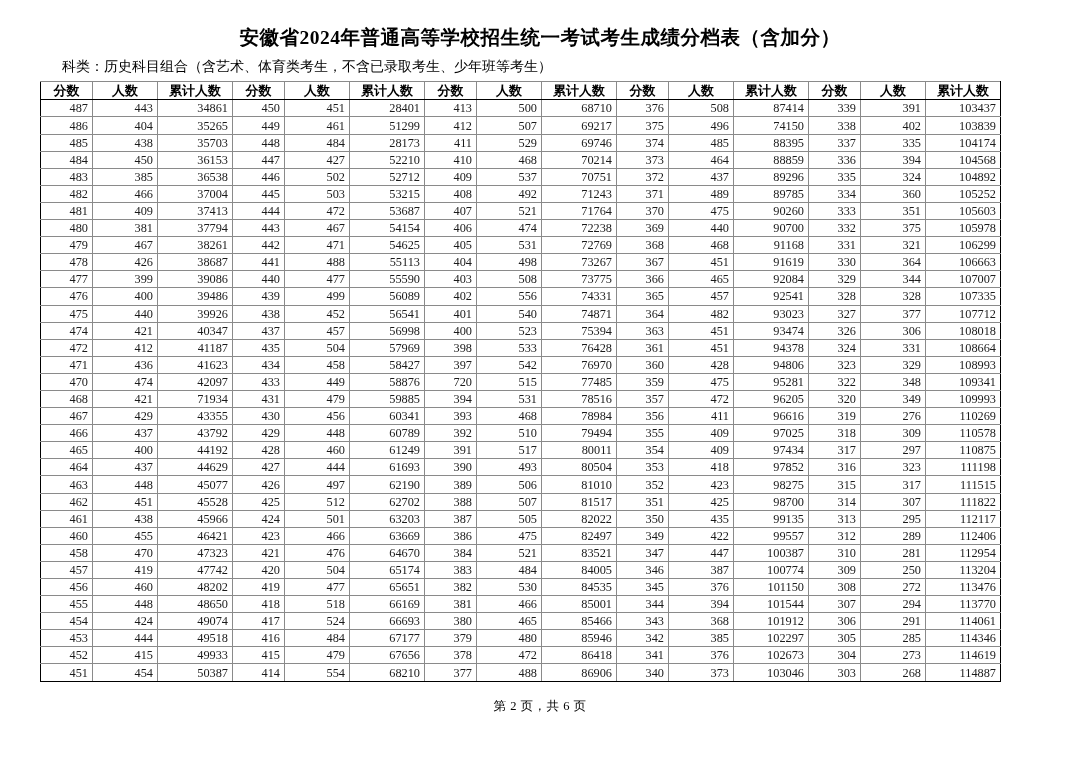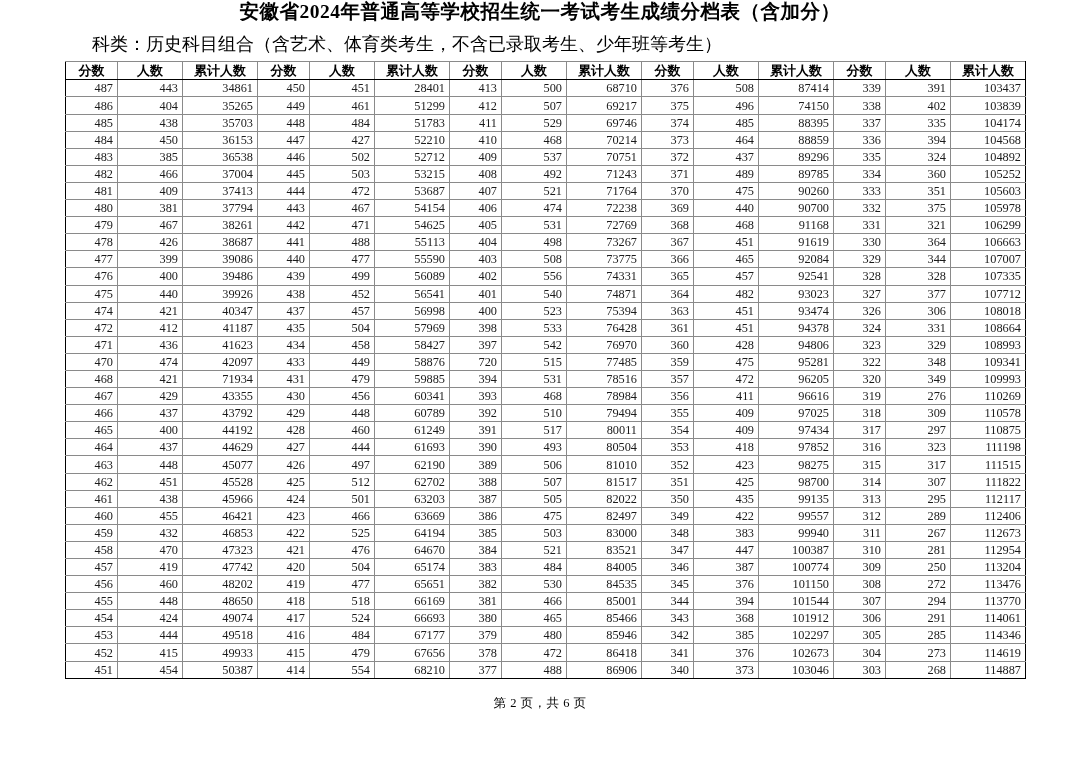--- a/index.html
+++ b/index.html
@@ -14,33 +14,34 @@
     position:relative;
     width:1080px;height:763px;
     box-sizing:border-box;
     padding:0;
   }
   .doc-title{
     text-align:center;
     font-size:19.5px;
     font-weight:bold;
     letter-spacing:0.5px;
+    padding-top:26px;
     line-height:1.2;
     font-family:"Liberation Serif","DejaVu Serif",serif;
   }
   .subject-line{
-    font-size:18px;
-    padding-left:92px;
+    font-size:14px;
+    padding-left:62px;
     padding-top:9px;
     padding-bottom:5px;
     letter-spacing:0px;
     white-space:nowrap;
   }
   .table-wrap{
-    padding:0 61px 0 65px;
+    padding:0 61px 0 40px;
   }
   table.grade-table{
     border-collapse:collapse;
     width:958px;
     table-layout:fixed;
     border:1.6px solid #000;
   }
   table.grade-table th,
   table.grade-table td{
     border:1px solid #8a8a8a;
@@ -162,21 +163,21 @@
             <td class="gsep">338</td>
             <td>402</td>
             <td>103839</td>
           </tr>
           <tr>
             <td>485</td>
             <td>438</td>
             <td>35703</td>
             <td class="gsep">448</td>
             <td>484</td>
-            <td>51783</td>
+            <td>28173</td>
             <td class="gsep">411</td>
             <td>529</td>
             <td>69746</td>
             <td class="gsep">374</td>
             <td>485</td>
             <td>88395</td>
             <td class="gsep">337</td>
             <td>335</td>
             <td>104174</td>
           </tr>
@@ -565,37 +566,20 @@
             <td>475</td>
             <td>82497</td>
             <td class="gsep">349</td>
             <td>422</td>
             <td>99557</td>
             <td class="gsep">312</td>
             <td>289</td>
             <td>112406</td>
           </tr>
           <tr>
-            <td>459</td>
-            <td>432</td>
-            <td>46853</td>
-            <td class="gsep">422</td>
-            <td>525</td>
-            <td>64194</td>
-            <td class="gsep">385</td>
-            <td>503</td>
-            <td>83000</td>
-            <td class="gsep">348</td>
-            <td>383</td>
-            <td>99940</td>
-            <td class="gsep">311</td>
-            <td>267</td>
-            <td>112673</td>
-          </tr>
-          <tr>
             <td>458</td>
             <td>470</td>
             <td>47323</td>
             <td class="gsep">421</td>
             <td>476</td>
             <td>64670</td>
             <td class="gsep">384</td>
             <td>521</td>
             <td>83521</td>
             <td class="gsep">347</td>

